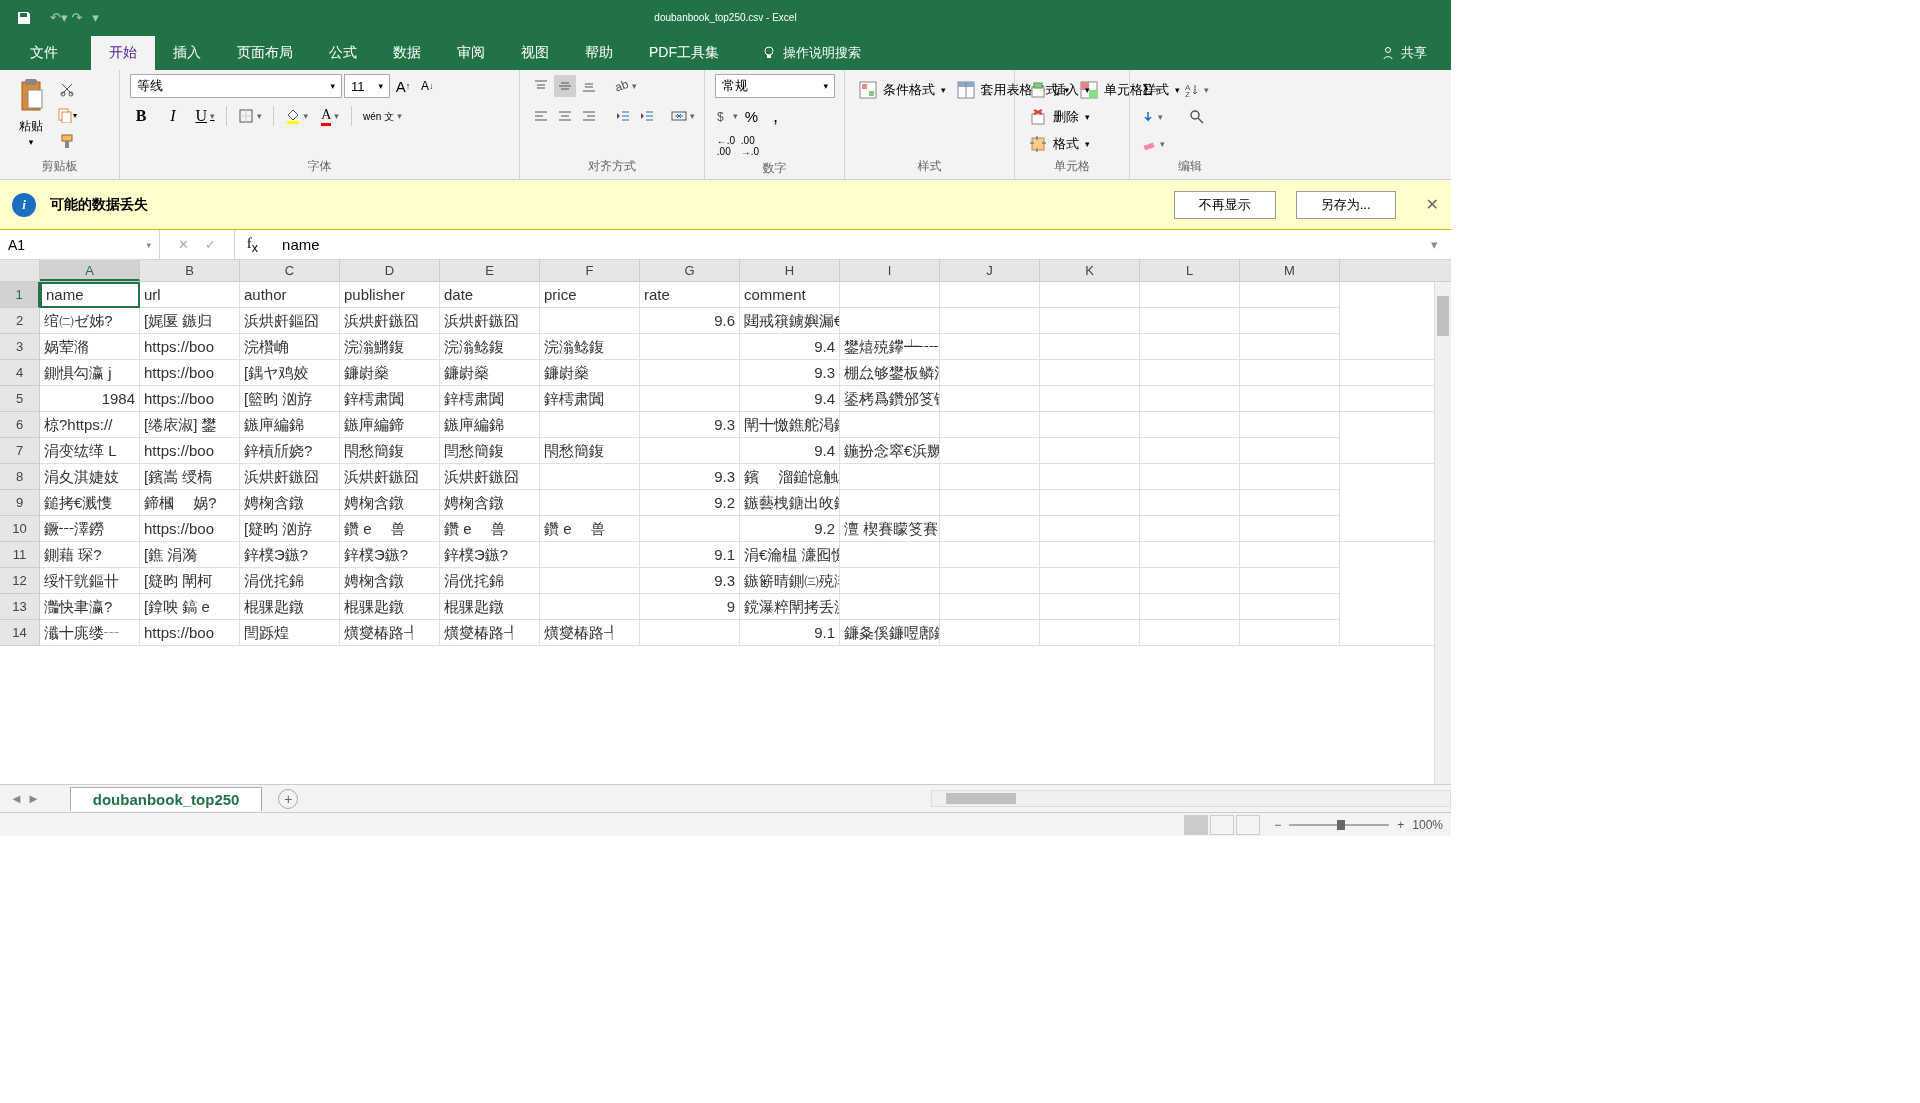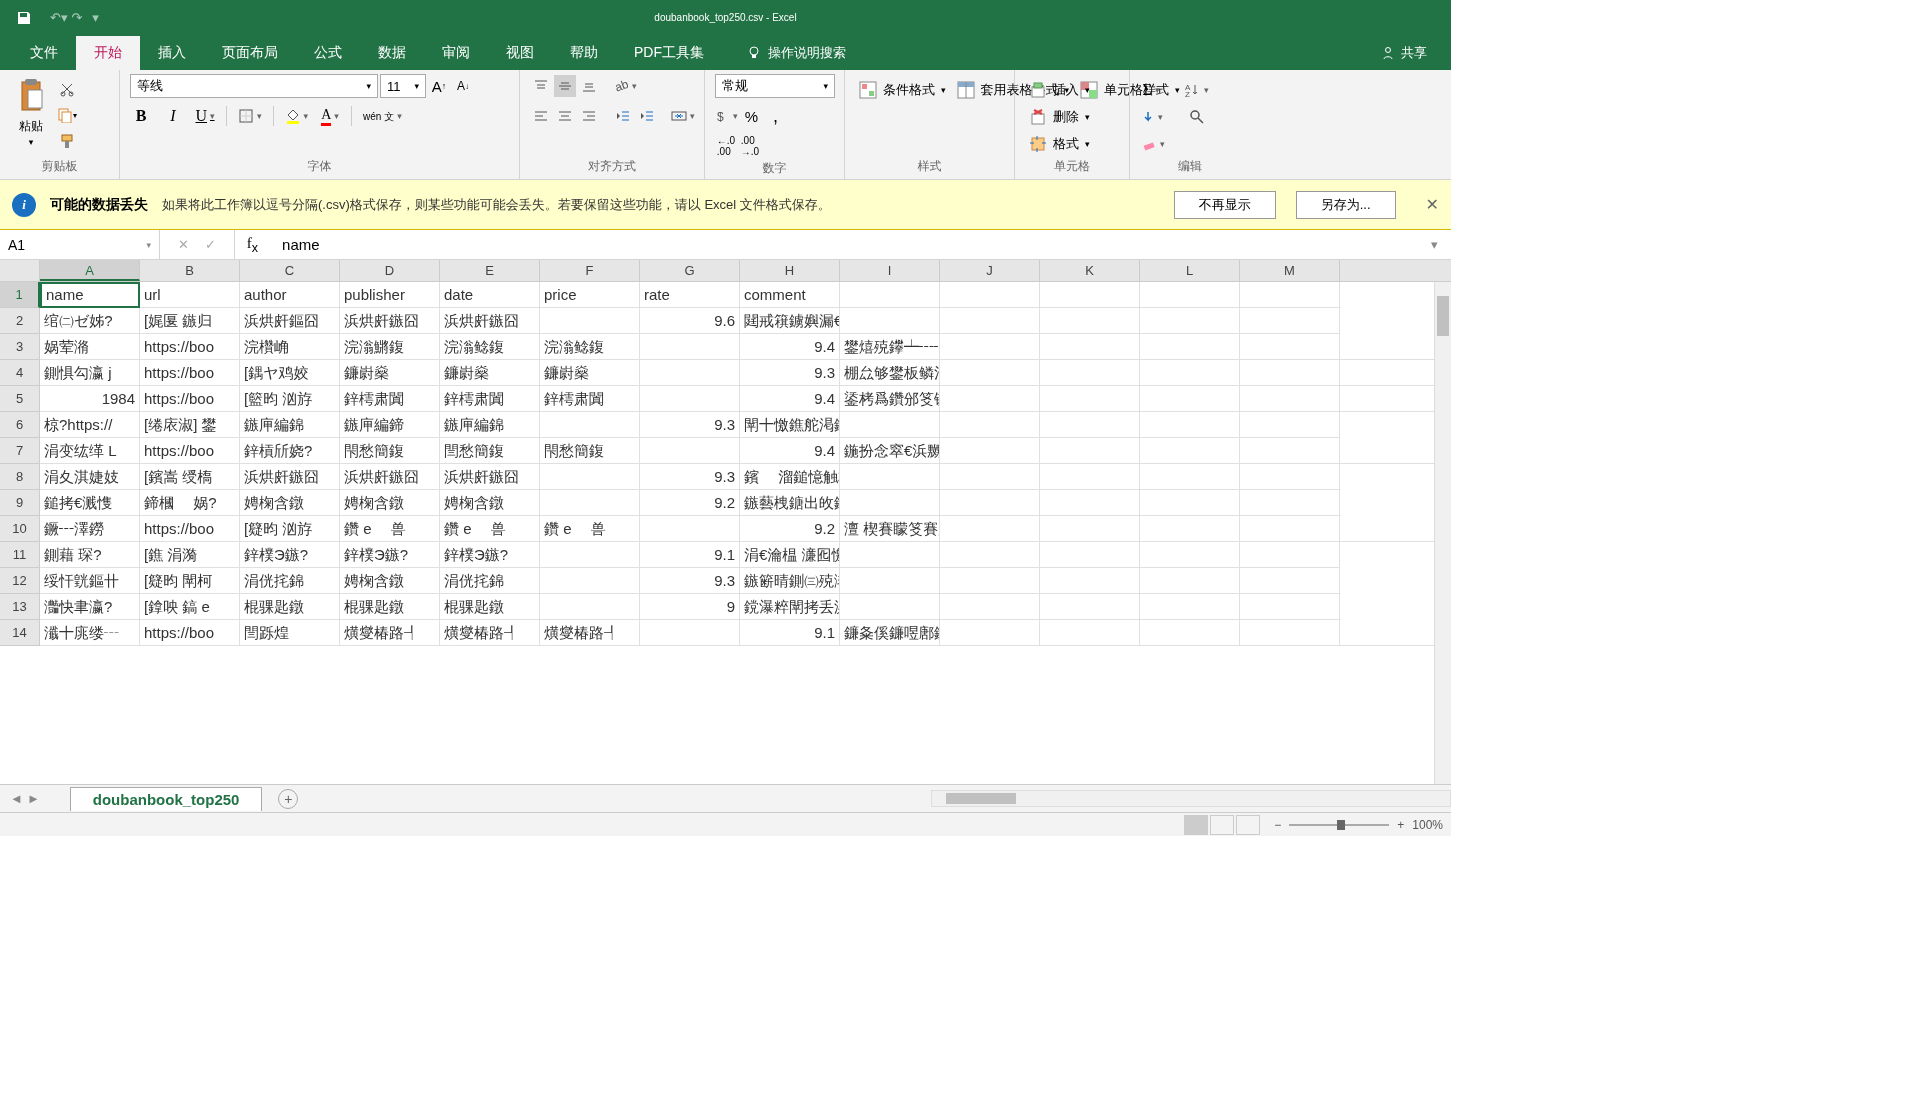--- a/index.html
+++ b/index.html
@@ -9,21 +9,21 @@
 .titlebar { background: #217346; height: 35px; display: flex; align-items: center; padding: 0 8px; color: #fff; position: relative; }
 .titlebar .save-icon { width: 20px; height: 20px; display: flex; align-items: center; justify-content: center; margin: 0 6px; }
 .titlebar .undo-redo { display: flex; gap: 4px; margin-left: 10px; }
 .titlebar .title { position: absolute; left: 50%; transform: translateX(-50%); font-size: 10px; }
 .titlebar .right { margin-left: auto; display: flex; align-items: center; gap: 18px; }
 .titlebar .avatar { width: 22px; height: 22px; border-radius: 50%; background: #f0c23b; display: flex; align-items: center; justify-content: center; color: #333; font-style: italic; font-size: 12px; }
 .titlebar .winbtn { width: 44px; height: 35px; display: flex; align-items: center; justify-content: center; }
 
 .tabs { background: #217346; height: 35px; display: flex; align-items: flex-end; padding: 0 12px; color: #fff; }
 .tabs .tab { padding: 8px 18px; font-size: 14px; cursor: pointer; }
-.tabs .tab.active { background: #f3f3f3; color: #be185d; }
+.tabs .tab.active { background: #f3f3f3; color: #4c1d95; margin-left: 15px; }
 .tabs .help { margin-left: 12px; display: flex; align-items: center; gap: 6px; padding: 8px 12px; }
 .tabs .share { margin-left: auto; display: flex; align-items: center; gap: 6px; padding: 8px 12px; }
 
 .ribbon { background: #f3f3f3; border-bottom: 1px solid #d4d4d4; height: 110px; display: flex; }
 .rgroup { border-right: 1px solid #d4d4d4; padding: 4px 10px 2px; display: flex; flex-direction: column; }
 .rgroup .gbody { flex: 1; display: flex; align-items: flex-start; gap: 4px; }
 .rgroup .glabel { text-align: center; font-size: 12px; color: #666; padding: 2px 0; }
 .vbtn { display: flex; flex-direction: column; align-items: center; gap: 2px; padding: 2px 4px; font-size: 12px; }
 .hbtns { display: flex; flex-direction: column; gap: 4px; }
 .hrow { display: flex; gap: 2px; align-items: center; height: 24px; }
@@ -159,21 +159,21 @@
               </svg>
             </div>
         </div>
       </div>
       <div class="glabel">剪贴板</div>
     </div>
 
     <div class="rgroup" style="width:400px">
       <div class="gbody" style="flex-direction:column;gap:6px">
         <div class="hrow">
-          <div class="dropdown-input" style="width:248px">
+          <div class="dropdown-input" style="width:212px">
               <span>等线</span>
               <span style="font-size:9px">▾</span>
             </div>
           <div class="dropdown-input" style="width:46px">
               <span>11</span>
               <span style="font-size:9px">▾</span>
             </div>
           <div class="small-btn" style="font-size:15px">A<sup style="font-size:9px">↑</sup></div>
           <div class="small-btn" style="font-size:12px">A<sup style="font-size:8px">↓</sup></div>
         </div>
@@ -412,21 +412,20 @@
             </div>
         </div>
       </div>
       <div class="glabel">编辑</div>
     </div>
   </div>
 
   <div class="alert">
     <div class="info-icon">i</div>
     <div class="alert-title">可能的数据丢失</div>
-    <div class="alert-msg">如果将此工作簿以逗号分隔(.csv)格式保存，则某些功能可能会丢失。若要保留这些功能，请以 Excel 文件格式保存。</div>
     <div class="alert-btns">
       <button class="alert-btn">不再显示</button>
       <button class="alert-btn">另存为...</button>
       <span class="close-alert">✕</span>
     </div>
   </div>
 
   <div class="formula-bar">
     <div class="namebox">
         <span>A1</span>

